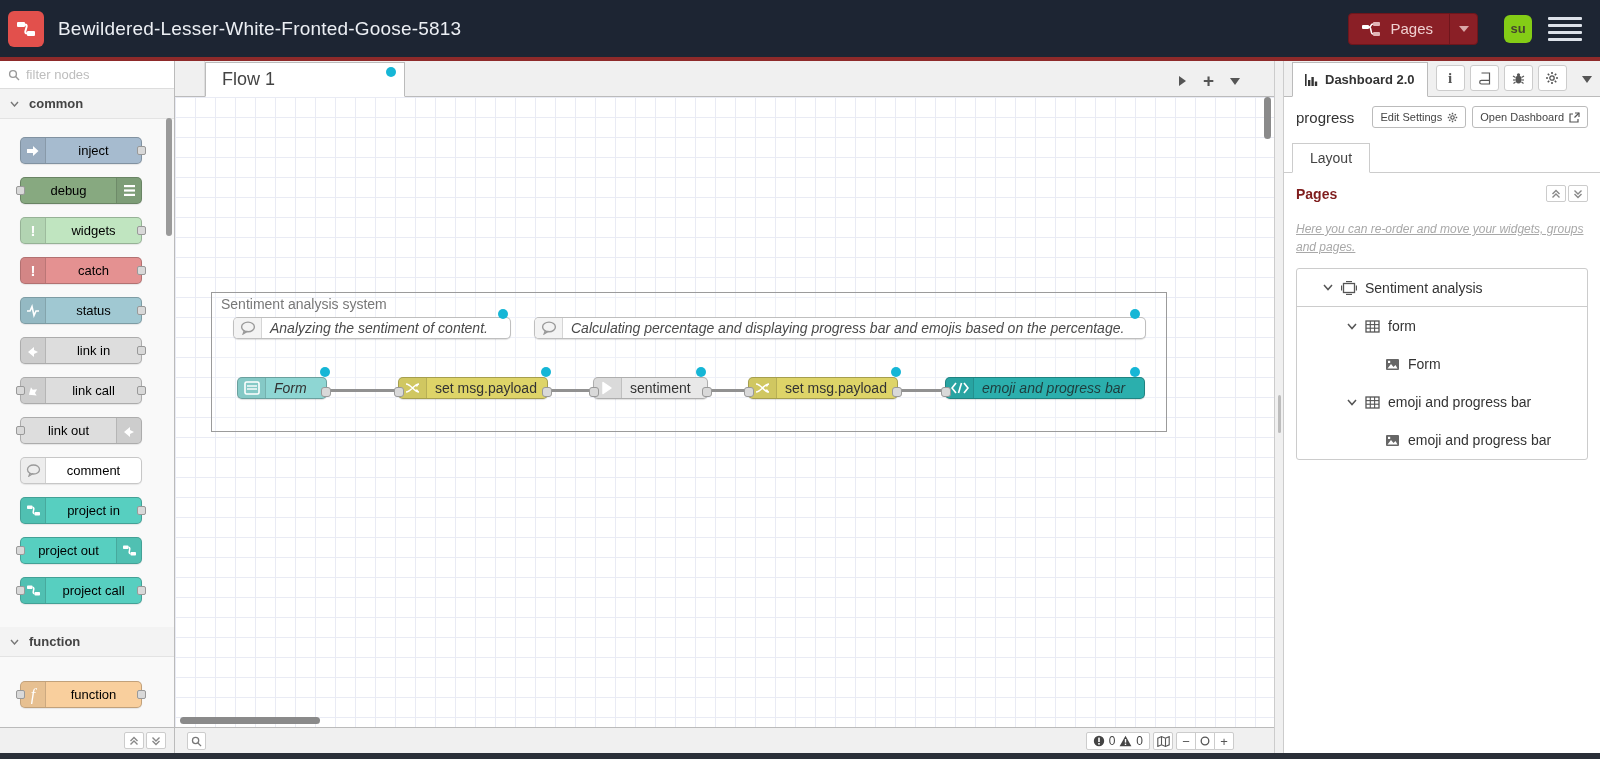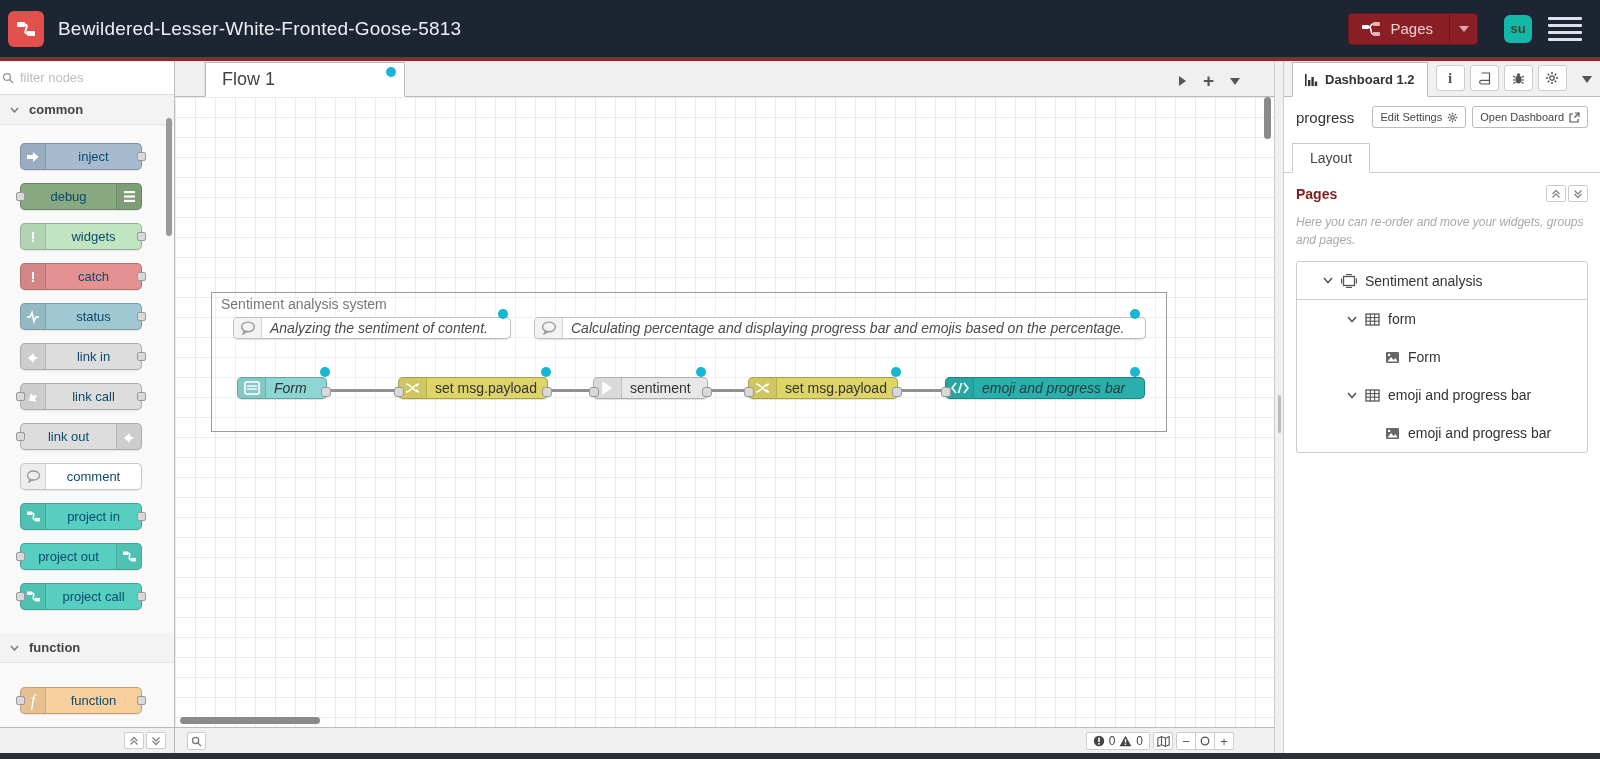--- a/index.html
+++ b/index.html
@@ -8,37 +8,37 @@
   
   .header { position:absolute; left:0; top:0; width:1600px; height:57px; background:#1d2533; display:flex; align-items:center; }
   .logo { width:36px; height:36px; margin-left:8px; background:#e2504c; border-radius:6px; display:flex; align-items:center; justify-content:center; }
   .hdr-title { color:#eceff4; font-size:19px; margin-left:14px; letter-spacing:.2px; }
   .hdr-right { margin-left:auto; display:flex; align-items:center; }
   .deploy { display:flex; align-items:center; background:#8a1f26; border:1px solid #6e161c; border-radius:4px; height:32px; color:#f0d0d0; cursor:pointer; }
   .deploy-main { display:flex; align-items:center; gap:9px; padding:0 16px 0 12px; height:100%; }
   .deploy-label { font-size:15px; }
   .deploy-caret { width:28px; height:100%; border-left:1px solid #6e161c; display:flex; align-items:center; justify-content:center; }
   .caret-down { width:0; height:0; border-left:5px solid transparent; border-right:5px solid transparent; border-top:6px solid #d9a7a7; }
-  .avatar { width:28px; height:28px; margin-left:26px; background:#14b8a6; border-radius:6px; color:#45452e; font-weight:bold; font-size:13px; display:flex; align-items:center; justify-content:center; }
+  .avatar { width:28px; height:28px; margin-left:26px; background:#84cc16; border-radius:6px; color:#45452e; font-weight:bold; font-size:13px; display:flex; align-items:center; justify-content:center; }
   .hamburger { width:34px; height:24px; margin:0 18px 0 16px; display:flex; flex-direction:column; justify-content:space-between; cursor:pointer; }
   .hamburger i { display:block; height:3px; background:#dde2ea; border-radius:1px; }
   .accent-line { position:absolute; left:0; top:57px; width:1600px; height:4px; background:#8e2a2a; }
 
   
   .palette { position:absolute; left:0; top:61px; width:175px; height:666px; background:#f9f9f9; border-right:1px solid #bbb; overflow:hidden; }
-  .psearch { height:34px; background:#fff; border-bottom:1px solid #ddd; display:flex; align-items:center; padding:0 2px; gap:6px; }
+  .psearch { height:28px; background:#fff; border-bottom:1px solid #ddd; display:flex; align-items:center; padding:0 8px; gap:6px; }
   .psearch input { border:none; outline:none; width:120px; font-size:13px; color:#555; background:transparent; }
   .psearch input::placeholder { color:#bdbdbd; }
   .pcat { height:30px; display:flex; align-items:center; gap:10px; padding-left:10px; font-size:13px; font-weight:bold; color:#444; background:#f3f3f3; border-bottom:1px solid #e3e3e3; }
   .pnodes { padding:18px 0 10px 0; }
   .pnode { position:relative; width:122px; height:27px; margin:0 0 13px 20px; border:1px solid rgba(0,0,0,.22); border-radius:5px; cursor:pointer; box-shadow:0 1px 1px rgba(0,0,0,.08); }
   .picon { position:absolute; top:0; bottom:0; width:25px; background:rgba(0,0,0,.07); display:flex; align-items:center; justify-content:center; }
   .picon.L { left:0; border-right:1px solid rgba(0,0,0,.12); border-radius:4px 0 0 4px; }
   .picon.R { right:0; border-left:1px solid rgba(0,0,0,.12); border-radius:0 4px 4px 0; }
-  .plabel { position:absolute; inset:0; display:flex; align-items:center; justify-content:center; font-size:13px; color:#0c4a6e; }
+  .plabel { position:absolute; inset:0; display:flex; align-items:center; justify-content:center; font-size:13px; color:#000000; }
   .plabel.padL { padding-left:25px; } .plabel.padR { padding-right:25px; }
   .pport { position:absolute; width:9px; height:9px; background:#d9d9d9; border:1px solid #999; border-radius:2px; top:8px; }
   .pport.in { left:-5px; } .pport.out { right:-5px; }
   .pscroll { position:absolute; right:2px; top:57px; width:6px; height:118px; background:#9a9a9a; border-radius:3px; }
   .excl { color:#fff; font-weight:bold; font-size:15px; }
   .ficon { color:#fff; font-family:"Liberation Serif",serif; font-style:italic; font-size:16px; }
 
   .palette-footer { position:absolute; left:0; top:727px; width:175px; height:26px; background:#f0f0f0; border-top:1px solid #bbb; border-right:1px solid #bbb; display:flex; align-items:center; justify-content:flex-end; padding-right:8px; gap:2px; }
   .minibtn { width:20px; height:17px; background:#fff; border:1px solid #ccc; border-radius:2px; display:flex; align-items:center; justify-content:center; color:#888; cursor:pointer; }
 
@@ -95,21 +95,21 @@
   .sb-toolbar { height:40px; display:flex; align-items:center; padding:0 12px; }
   .sb-name { font-size:15px; color:#333; }
   .sb-toolbar-btns { margin-left:auto; display:flex; gap:6px; }
   .tbtn { height:22px; background:#fff; border:1px solid #bbb; border-radius:3px; font-size:11px; color:#444; display:flex; align-items:center; gap:5px; padding:0 7px; cursor:pointer; }
   .sb-subtabs { border-bottom:1px solid #ccc; padding-left:8px; margin-top:6px; }
   .sb-subtab { display:inline-flex; align-items:center; height:30px; padding:0 17px; background:#fff; border:1px solid #ccc; border-bottom:1px solid #fff; margin-bottom:-1px; font-size:14px; color:#444; cursor:pointer; }
   .sb-content { padding:12px 12px 0 12px; }
   .pages-hdr { display:flex; align-items:center; }
   .pages-title { font-size:14px; font-weight:bold; color:#7f1d1d; }
   .pages-btns { margin-left:auto; display:flex; gap:2px; }
-  .pages-help { margin-top:11px; font-size:12px; font-style:italic; color:#a8a8a8; line-height:1.5; width:290px; }
+  .pages-help { margin-top:18px; font-size:12px; font-style:italic; color:#a8a8a8; line-height:1.5; width:290px;text-decoration:underline; }
   .tree { margin-top:12px; border:1px solid #ccc; border-radius:3px; background:#fff;text-align:center; }
   .trow { height:38px; display:flex; align-items:center; font-size:14px; color:#333; gap:8px; cursor:pointer; }
   .trow.b { border-bottom:1px solid #ccc; }
   .ind0 { padding-left:26px; } .ind1 { padding-left:50px; } .ind2 { padding-left:88px; }
   .ticon { display:flex; align-items:center; color:#555; }
 
   .bottom-strip { position:absolute; left:0; top:753px; width:1600px; height:6px; background:#2a2f38; }
 
   svg { display:block; }
 </style>
@@ -492,21 +492,21 @@
 
 <div class="sidebar">
   <div class="sb-tabbar">
     <div class="sb-tab">
       <svg width="13" height="12" viewBox="0 0 13 12">
           <rect x="0" y="0" width="1.6" height="12" fill="#333"></rect>
           <rect x="3" y="6" width="2.4" height="6" fill="#333"></rect>
           <rect x="6.4" y="3" width="2.4" height="9" fill="#333"></rect>
           <rect x="9.8" y="7.5" width="2.4" height="4.5" fill="#333"></rect>
         </svg>
-      <span>Dashboard 1.2</span>
+      <span>Dashboard 2.0</span>
     </div>
     <div class="sb-iconbtns">
       <span class="sb-ib">
           <span style="font-family:'Liberation Serif',serif;font-weight:bold;font-size:15px;">i</span>
         </span>
       <span class="sb-ib">
           <svg width="13" height="13" viewBox="0 0 13 13">
             <path d="M3.5 1 H11.5 V12 H3.5 A1.8 1.8 0 0 1 3.5 8.4 H11.5" fill="none" stroke="#555" stroke-width="1.2"></path>
           </svg>
         </span>

